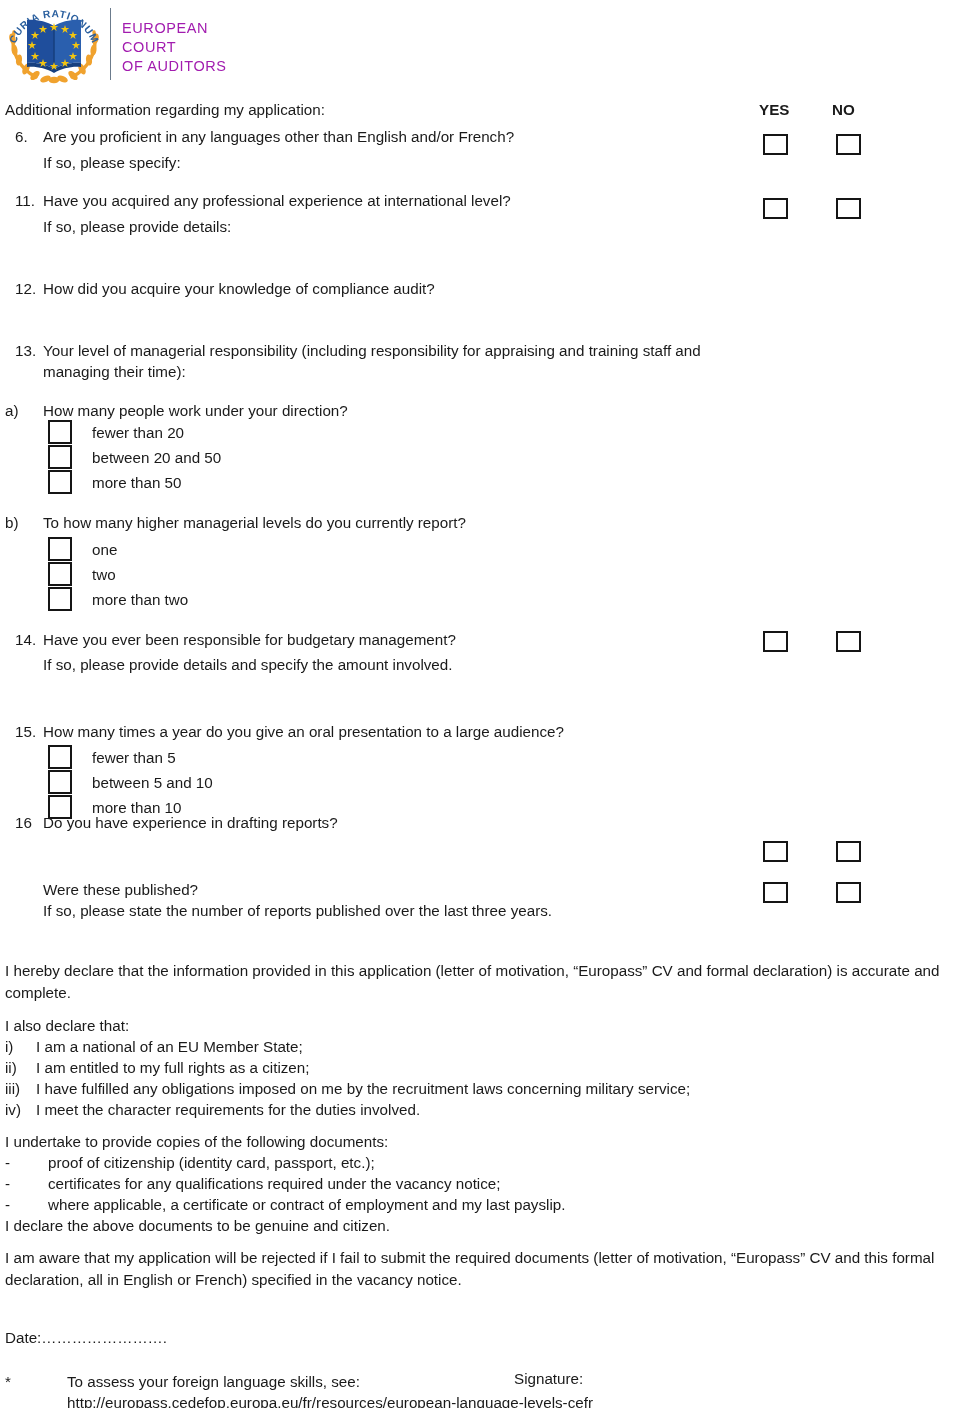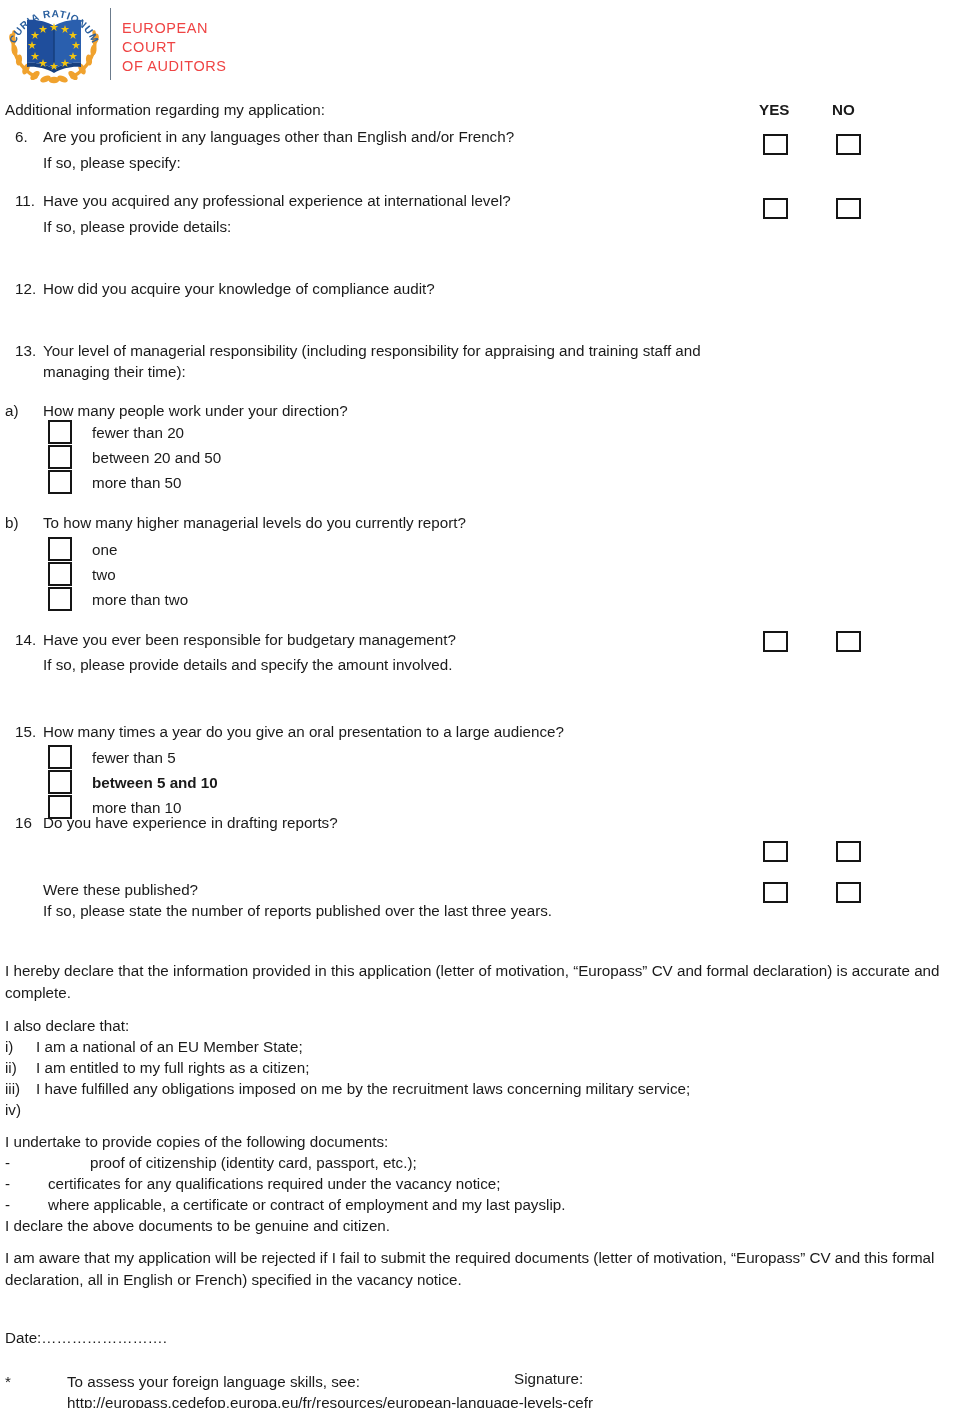--- a/index.html
+++ b/index.html
@@ -44,21 +44,21 @@
     height: 72px;
     background: #6b7b8c;
   }
   .logo-text {
     position: absolute;
     left: 122px;
     top: 19px;
     font-size: 14.5px;
     line-height: 19px;
     letter-spacing: 0.6px;
-    color: #ef4444;
+    color: #a21caf;
     font-weight: 400;
   }
   .logo-text div { white-space: nowrap; }
 
   
   .t {
     position: absolute;
     font-size: 15.2px;
     line-height: 21px;
     color: #1a1a1a;
@@ -208,21 +208,21 @@
   <div class="cbx cbx-yn col-yes" style="top:631px;"></div>
   <div class="cbx cbx-yn col-no" style="top:631px;"></div>
 
   <div class="t" style="left:15px; top:721px;">15.</div>
   <div class="t" style="left:43px; top:721px;">How many times a year do you give an oral presentation to a large audience?</div>
 
   <div class="cbx cbx-opt" style="left:48px; top:745px;"></div>
   <div class="t" style="left:92px; top:747px;">fewer than 5</div>
 
   <div class="cbx cbx-opt" style="left:48px; top:770px;"></div>
-  <div class="t" style="left:92px; top:772px;font-weight:bold;">between 5 and 10</div>
+  <div class="t" style="left:92px; top:772px;">between 5 and 10</div>
 
   <div class="cbx cbx-opt" style="left:48px; top:795px;"></div>
   <div class="t" style="left:92px; top:797px;">more than 10</div>
 
   <div class="t" style="left:15px; top:812px;">16</div>
   <div class="t" style="left:43px; top:812px;">Do you have experience in drafting reports?</div>
   <div class="cbx cbx-yn col-yes" style="top:841px;"></div>
   <div class="cbx cbx-yn col-no" style="top:841px;"></div>
 
   <div class="t" style="left:43px; top:879px;">Were these published?</div>
@@ -237,25 +237,26 @@
   <div class="t" style="left:5px; top:1036px;">i)</div>
   <div class="t" style="left:36px; top:1036px;">I am a national of an EU Member State;</div>
 
   <div class="t" style="left:5px; top:1057px;">ii)</div>
   <div class="t" style="left:36px; top:1057px;">I am entitled to my full rights as a citizen;</div>
 
   <div class="t" style="left:5px; top:1078px;">iii)</div>
   <div class="t" style="left:36px; top:1078px;">I have fulfilled any obligations imposed on me by the recruitment laws concerning military service;</div>
 
   <div class="t" style="left:5px; top:1099px;">iv)</div>
+  <div class="t" style="left:36px; top:1099px;">I meet the character requirements for the duties involved.</div>
 
   <div class="t" style="left:5px; top:1131px;">I undertake to provide copies of the following documents:</div>
 
   <div class="t" style="left:5px; top:1152px;">-</div>
-  <div class="t" style="left:48px; top:1152px;margin-left:42px;">proof of citizenship (identity card, passport, etc.);</div>
+  <div class="t" style="left:48px; top:1152px;">proof of citizenship (identity card, passport, etc.);</div>
 
   <div class="t" style="left:5px; top:1173px;">-</div>
   <div class="t" style="left:48px; top:1173px;">certificates for any qualifications required under the vacancy notice;</div>
 
   <div class="t" style="left:5px; top:1194px;">-</div>
   <div class="t" style="left:48px; top:1194px;">where applicable, a certificate or contract of employment and my last payslip.</div>
 
   <div class="t" style="left:5px; top:1215px;">I declare the above documents to be genuine and citizen.</div>
 
   <div class="tw" style="left:5px; top:1247px; width:955px;">I am aware that my application will be rejected if I fail to submit the required documents (letter of motivation, “Europass” CV and this formal declaration, all in English or French) specified in the vacancy notice.</div>

